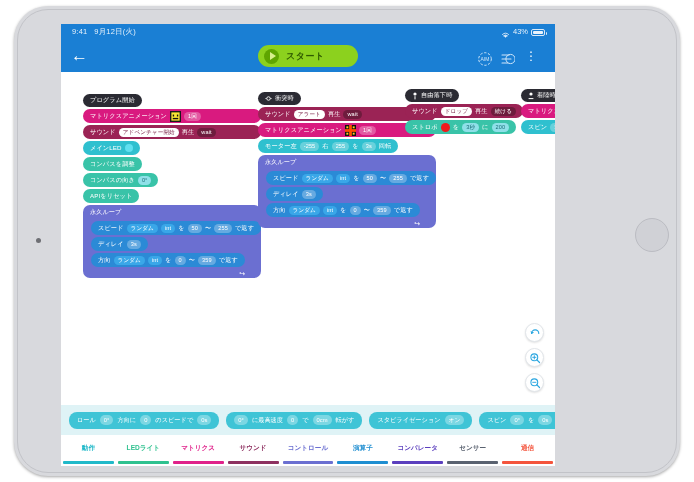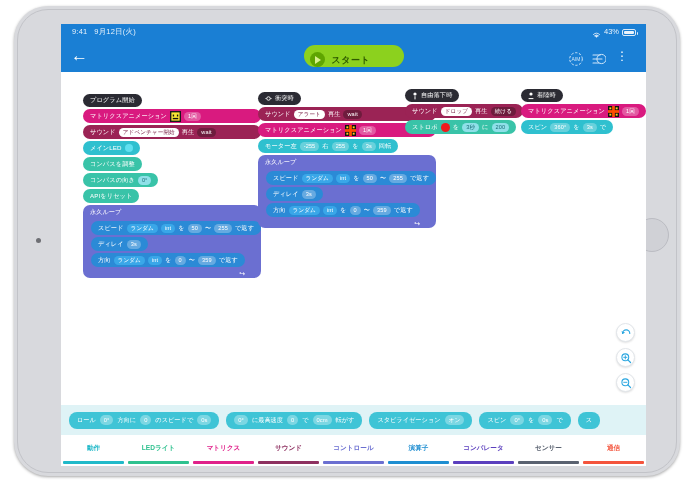--- a/index.html
+++ b/index.html
@@ -25,21 +25,21 @@
     position:absolute; left: 22px; top: 232px; width: 5px; height: 5px;
     border-radius: 50%; background: #6e6f74;
   }
   .home-btn {
     position:absolute; right: 11px; top: 212px; width: 34px; height: 34px;
     border-radius: 50%; background: #d0d1d6; border:1px solid #bbbcc2;
   }
   
   #screen {
     position:absolute; left: 47px; top: 18px;
-    width: 585px; height: 442px;
+    width: 494px; height: 442px;
     background: #fde047;
     overflow: hidden;
   }
   
   #statusbar {
     position:absolute; left:0; top:0; width:100%; height:16px;
     background:#1a7fd4; color:#e8f2fb;
     font-size: 7.5px; line-height:16px;
   }
   #statusbar .left { position:absolute; left:11px; top:0; letter-spacing:.2px;}
@@ -54,21 +54,21 @@
     background:#1a7fd4;
   }
   #back-arrow {
     position:absolute; left:10px; top:8px; width:17px; height:16px;
     color:#fff; font-size:17px; line-height:15px; text-align:center; cursor:pointer;
   }
   #start-btn {
     position:absolute; left:50%; top:5px; transform:translateX(-50%);
     height:22px; min-width:100px; padding: 0 14px 0 6px;
     background:#8cd11e; border-radius:11px;
-    display:flex; align-items:flex-end; gap:7px; cursor:pointer;
+    display:flex; align-items:center; gap:7px; cursor:pointer;
   }
   #start-btn .circ {
     width:15px; height:15px; border-radius:50%; background:#5fa500;
     display:flex; align-items:center; justify-content:center;
   }
   #start-btn .circ span { display:block; width:0;height:0;border-left:6px solid #d8f08c; border-top:4px solid transparent;border-bottom:4px solid transparent; margin-left:2px;}
   #start-btn .lbl { color:#2f5b00; font-size:9px; font-weight:bold; letter-spacing:.5px;}
   .appbar-ico { position:absolute; top:11px; width:16px; height:16px; cursor:pointer; }
   #ico-aim { right:62px; }
   #ico-sensor { right:40px; }

